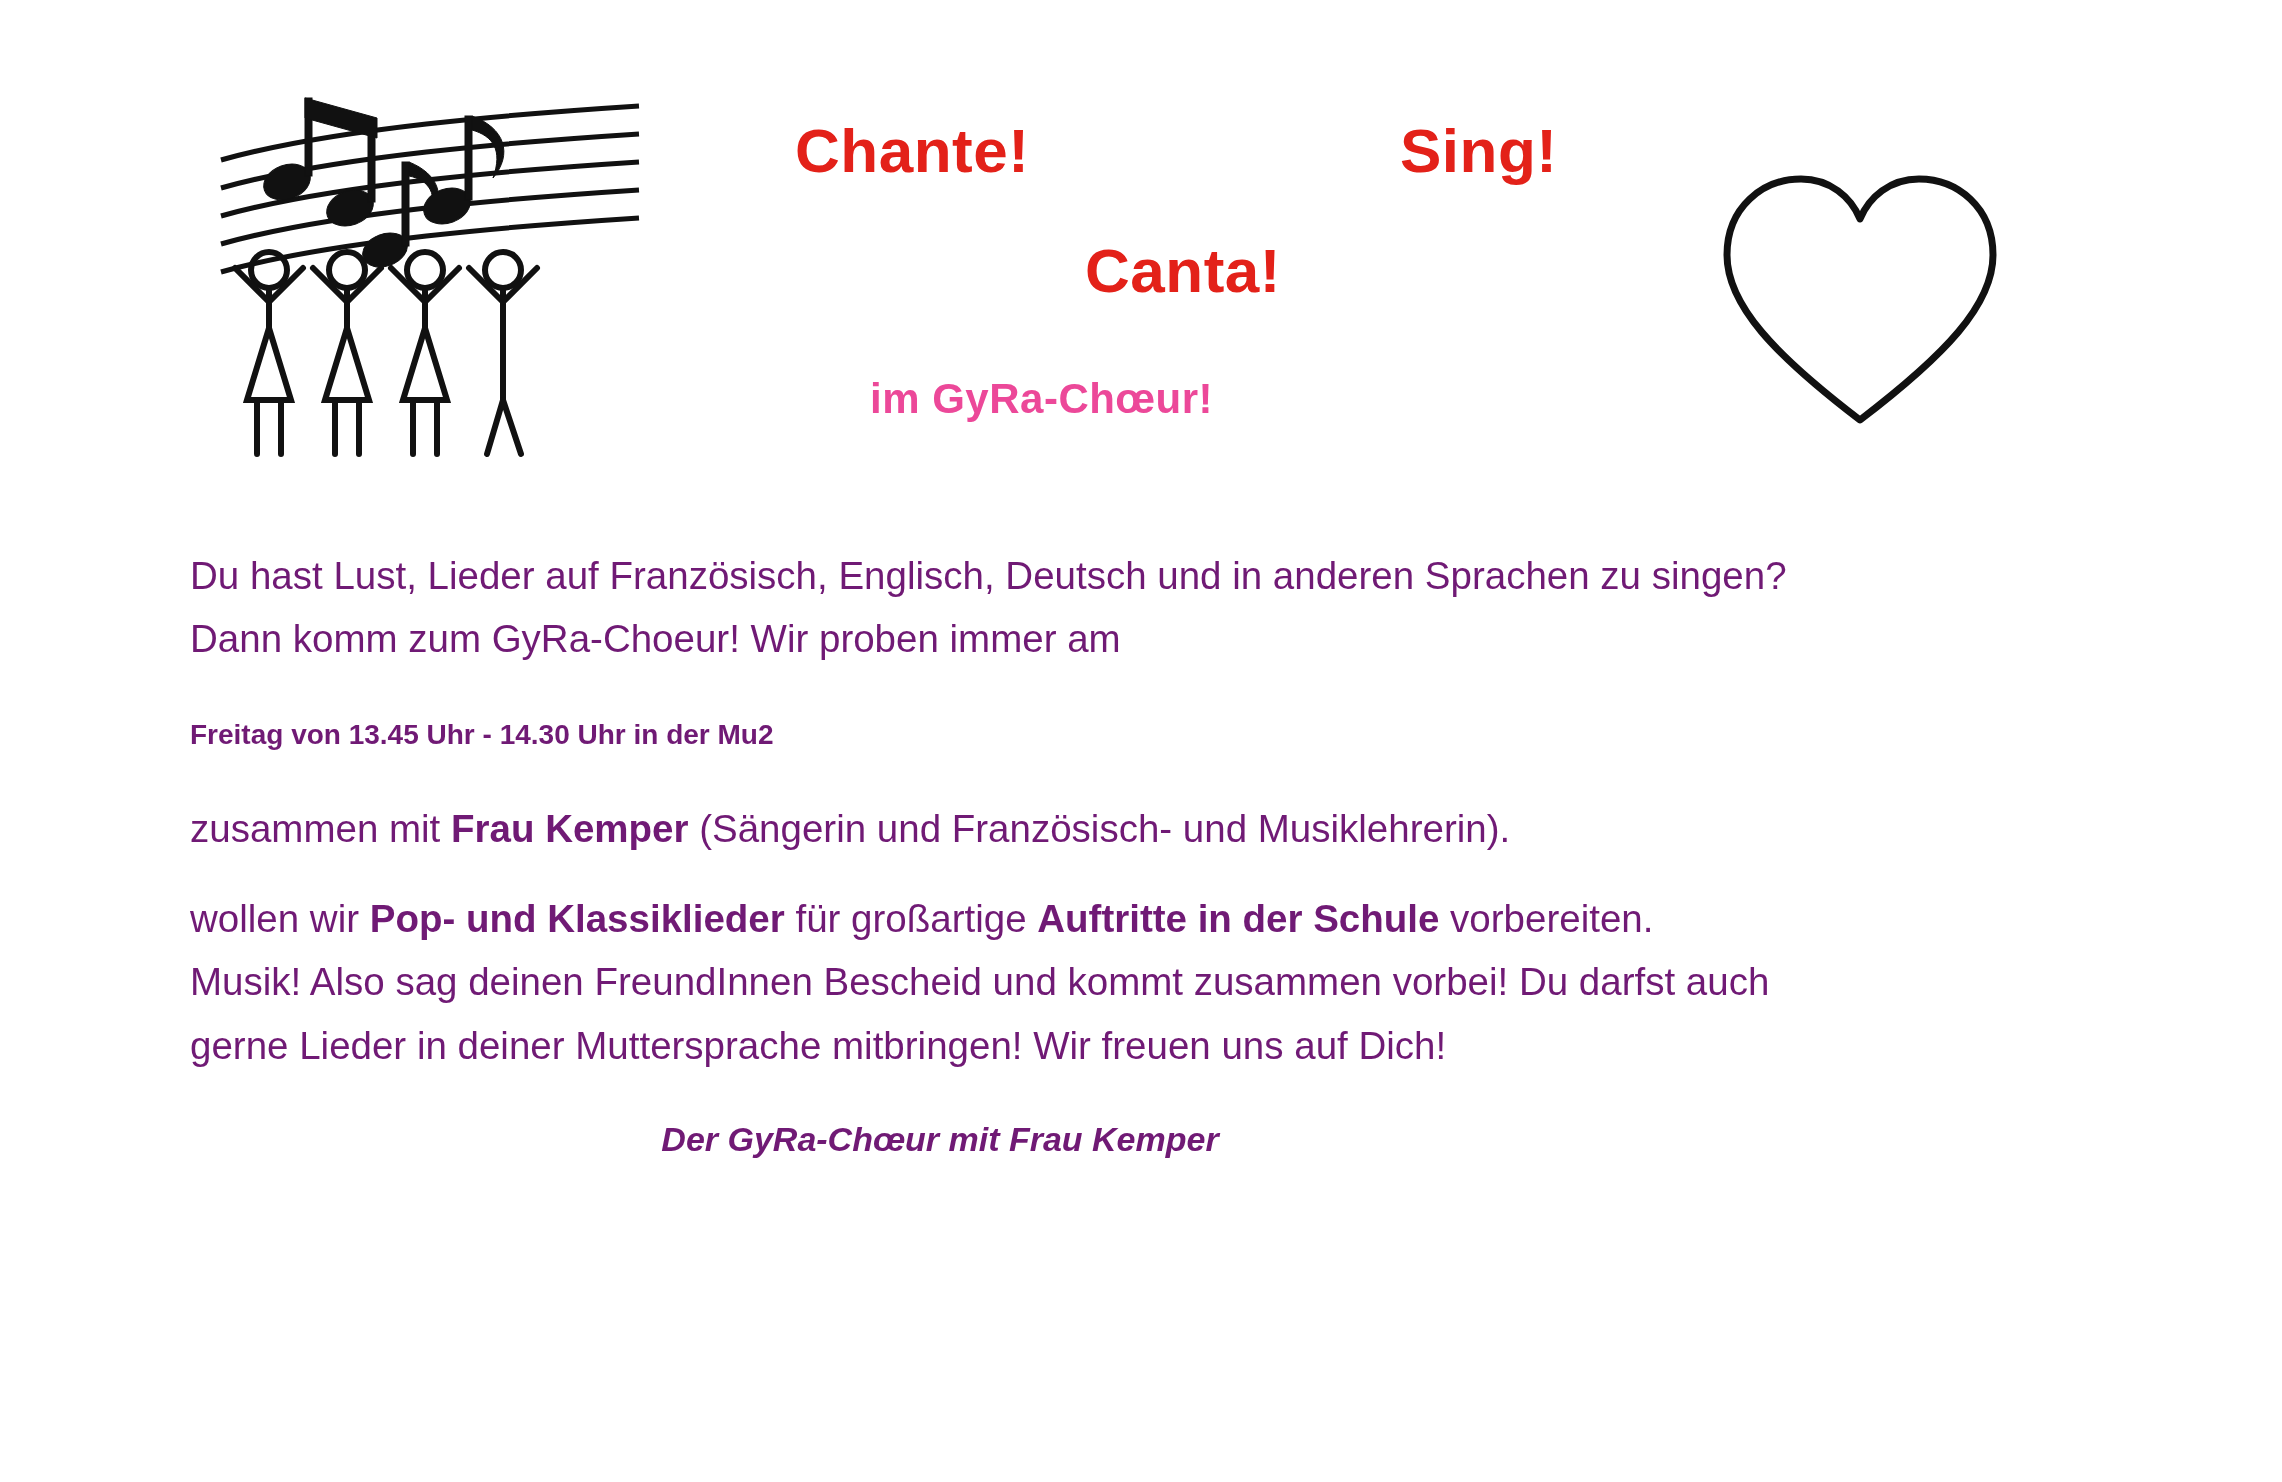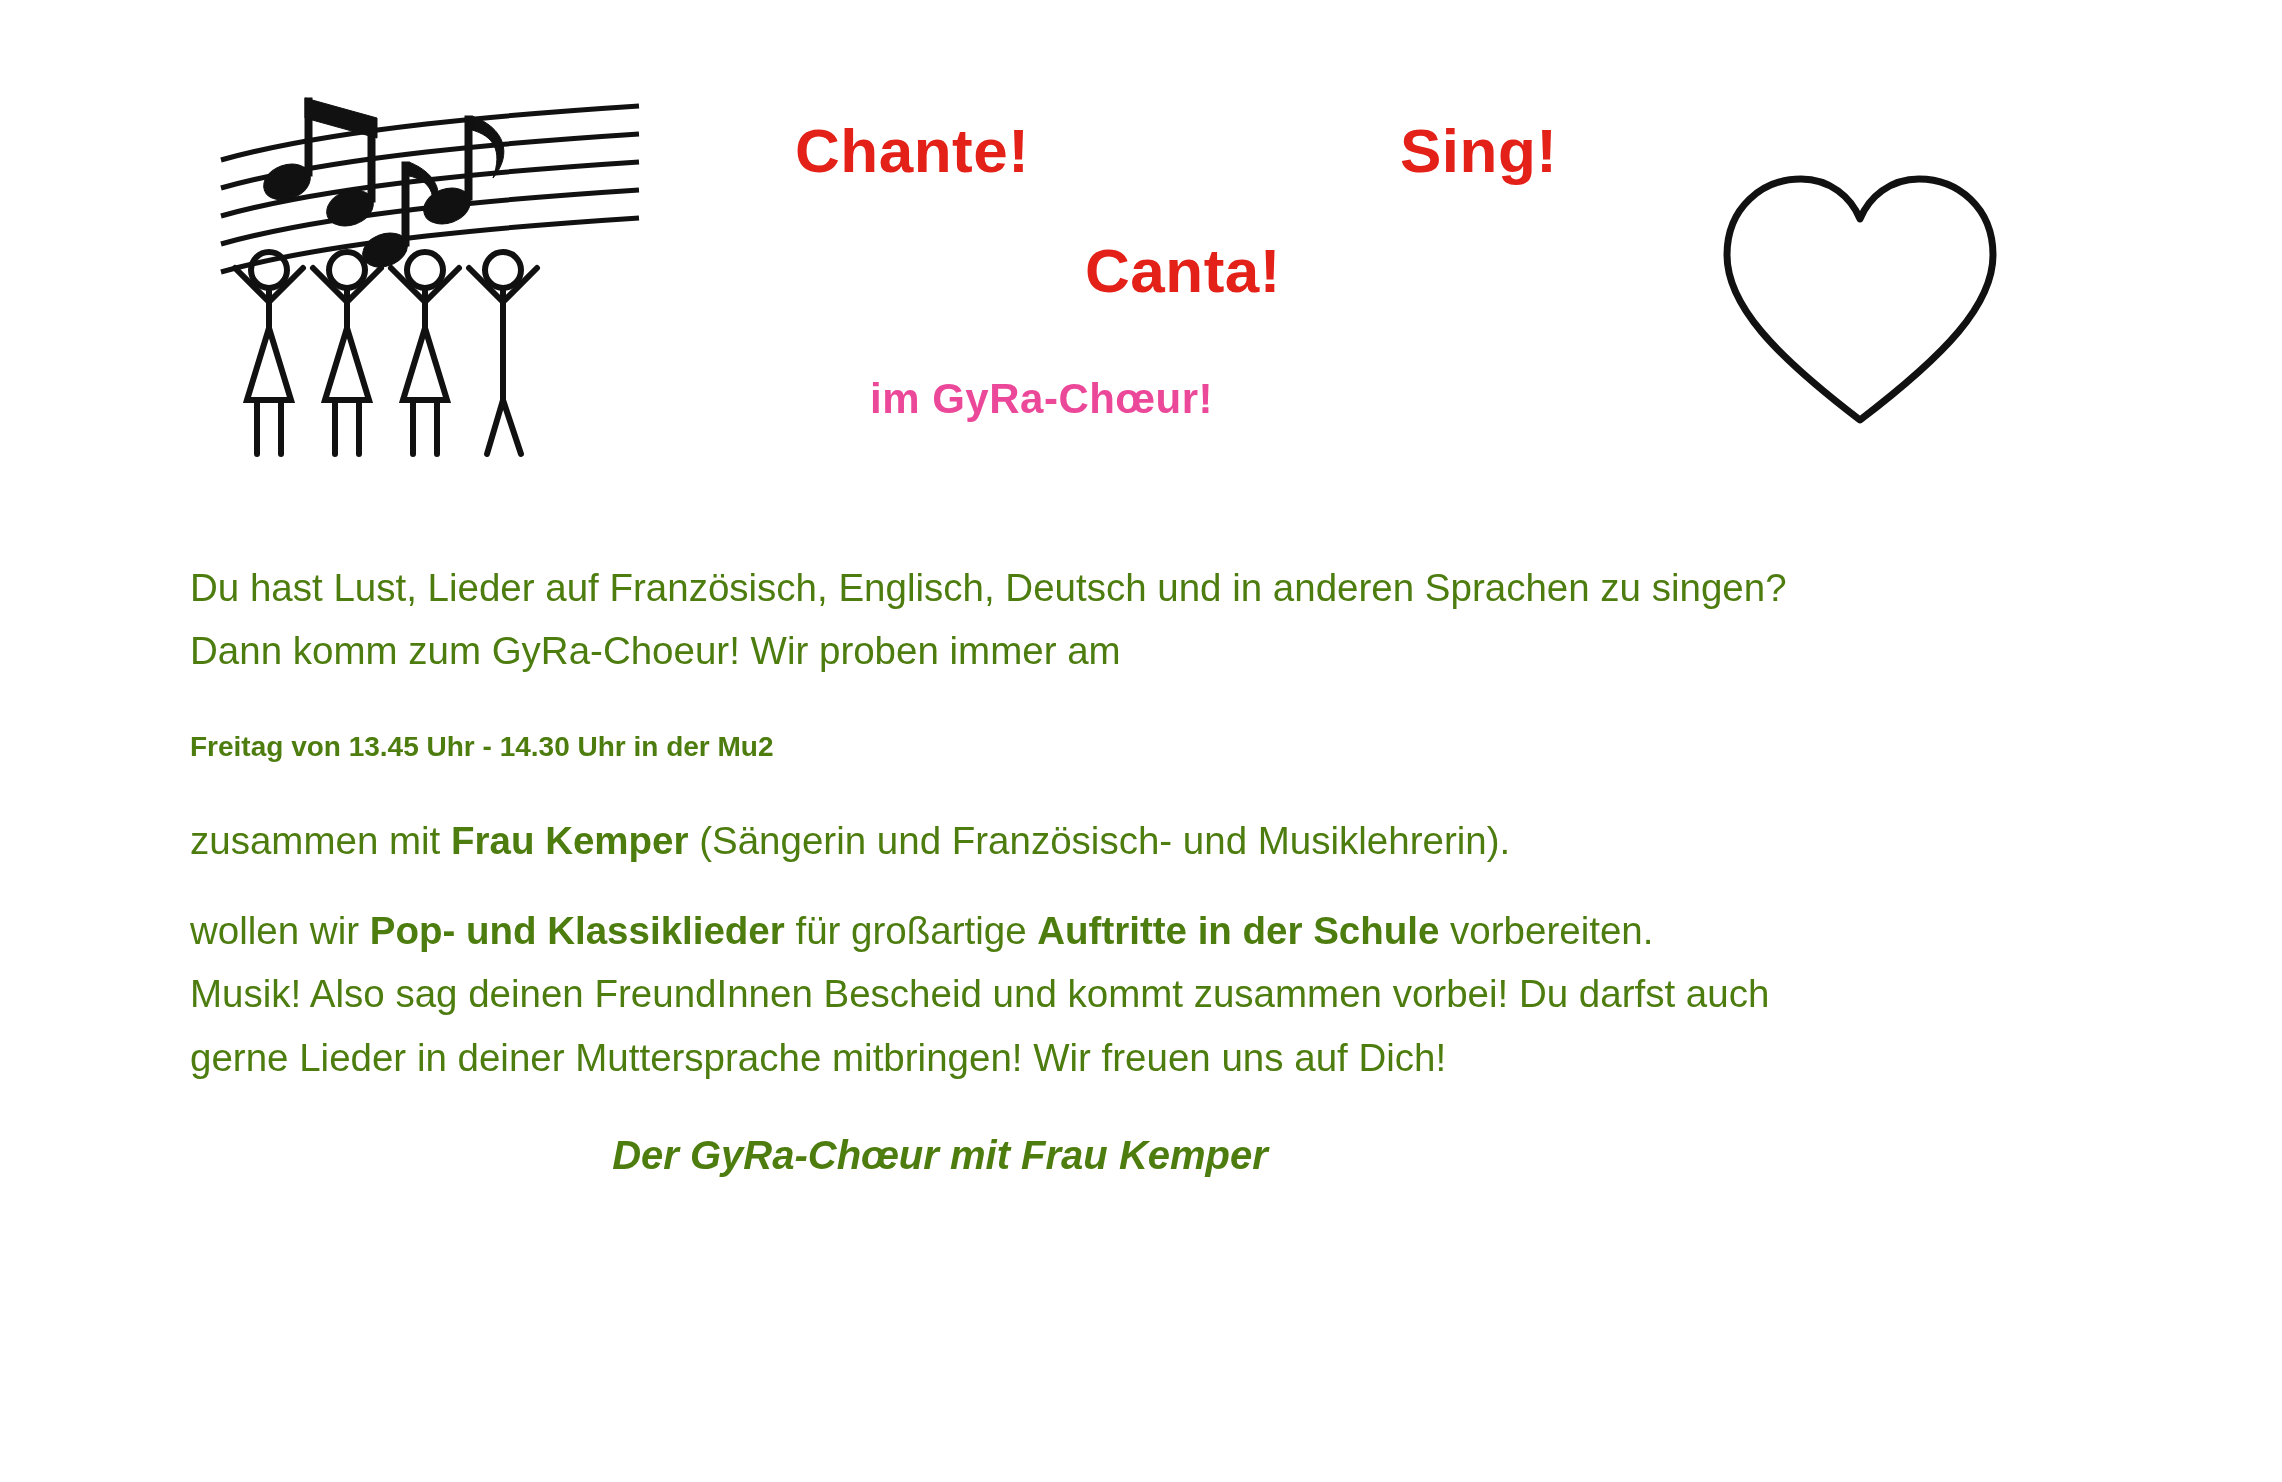--- a/index.html
+++ b/index.html
@@ -75,45 +75,45 @@
     font-size: 42px;
     font-weight: bold;
     color: #ec4899;
     letter-spacing: 0.5px;
   }
 
   
   .body-text {
     position: absolute;
     left: 190px;
-    top: 560px;
+    top: 548px;
     width: 1930px;
     font-size: 38.5px;
     line-height: 1.44;
-    color: #4d7c0f;
+    color: #701a75;
   }
 
   .para {
     margin: 0 0 34px 0;
   }
   .para.highlight {
     font-weight: bold;
     font-size: 28px;
     margin-top: 48px;
     margin-bottom: 46px;
   }
   .para.block {
     margin-bottom: 8px;
   }
   .signature {
     margin: 42px 0 0 0;
     text-align: center;
     font-weight: bold;
     font-style: italic;
-    font-size: 40px;
+    font-size: 34px;
     padding-right: 430px;
   }
   b, strong { font-weight: bold; }
 </style>
 </head>
 <body>
 
 <div class="page">
 
   <div class="header">

